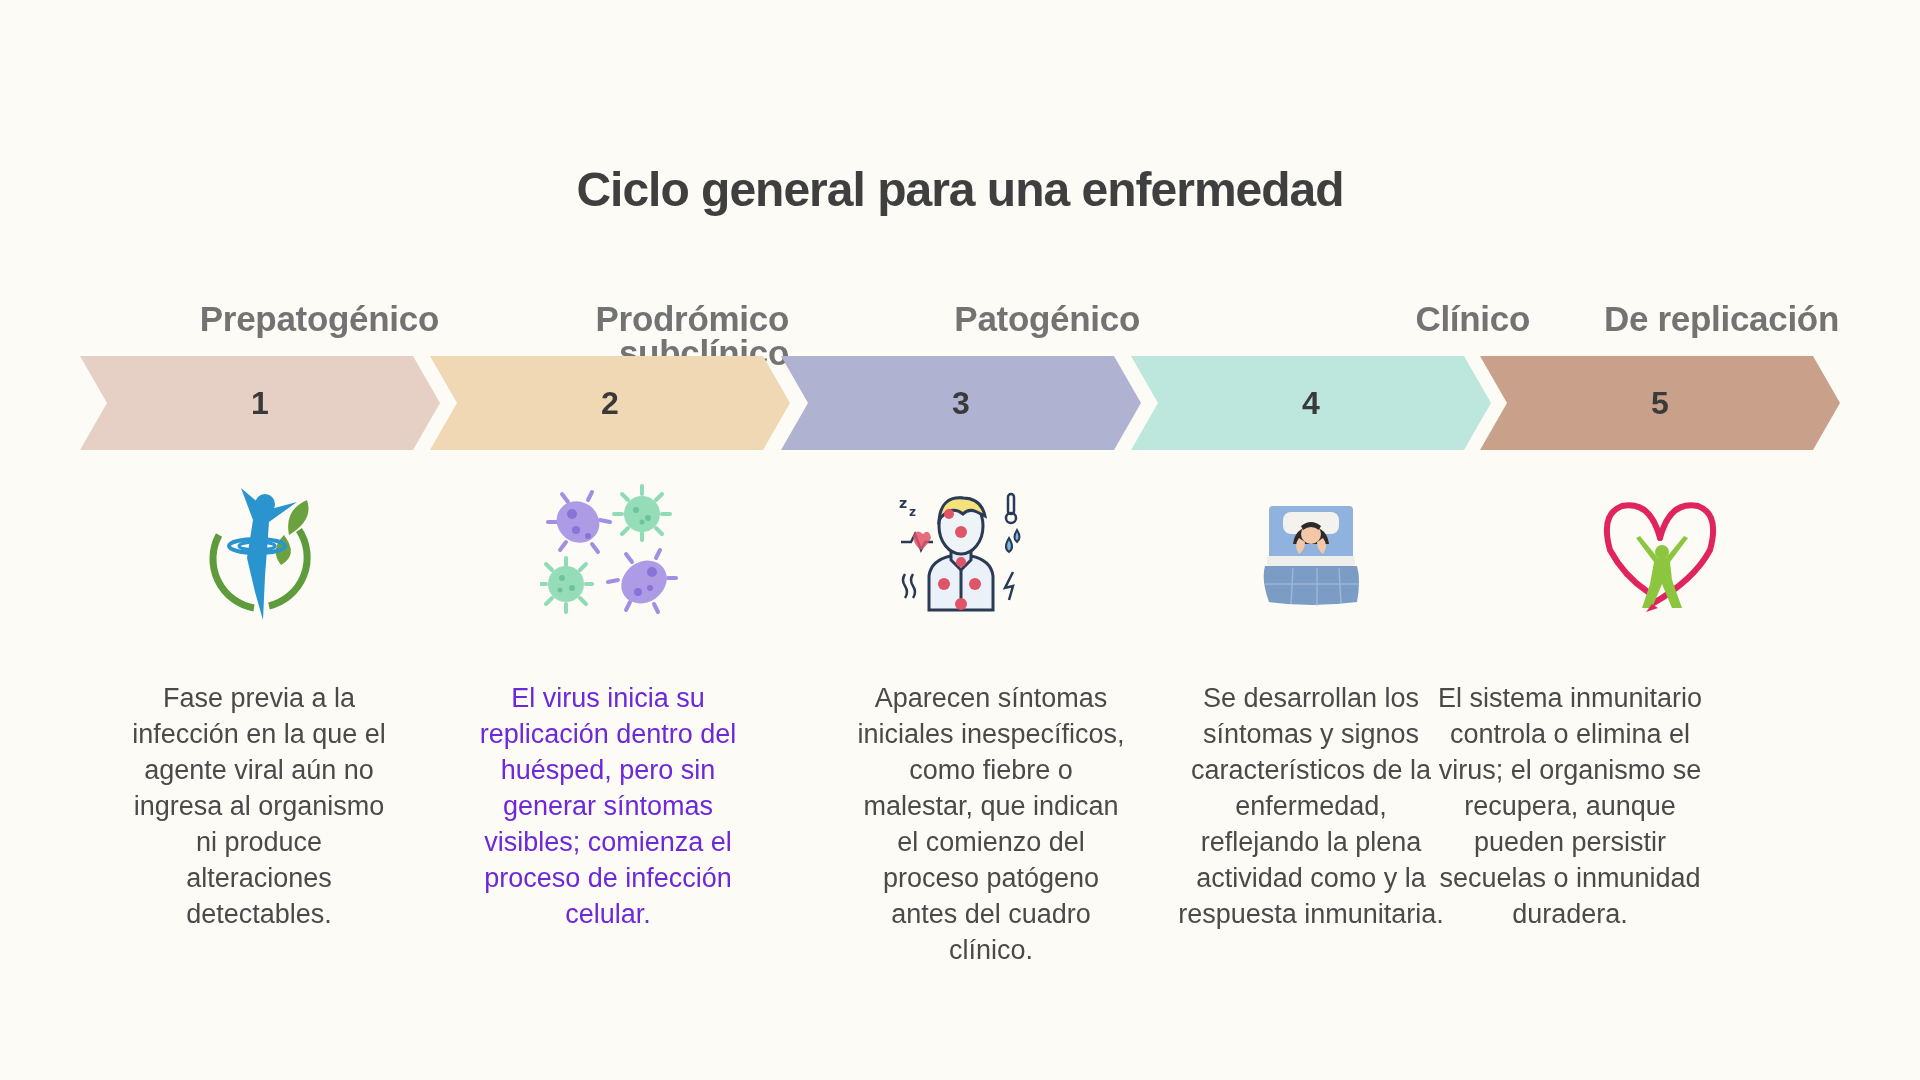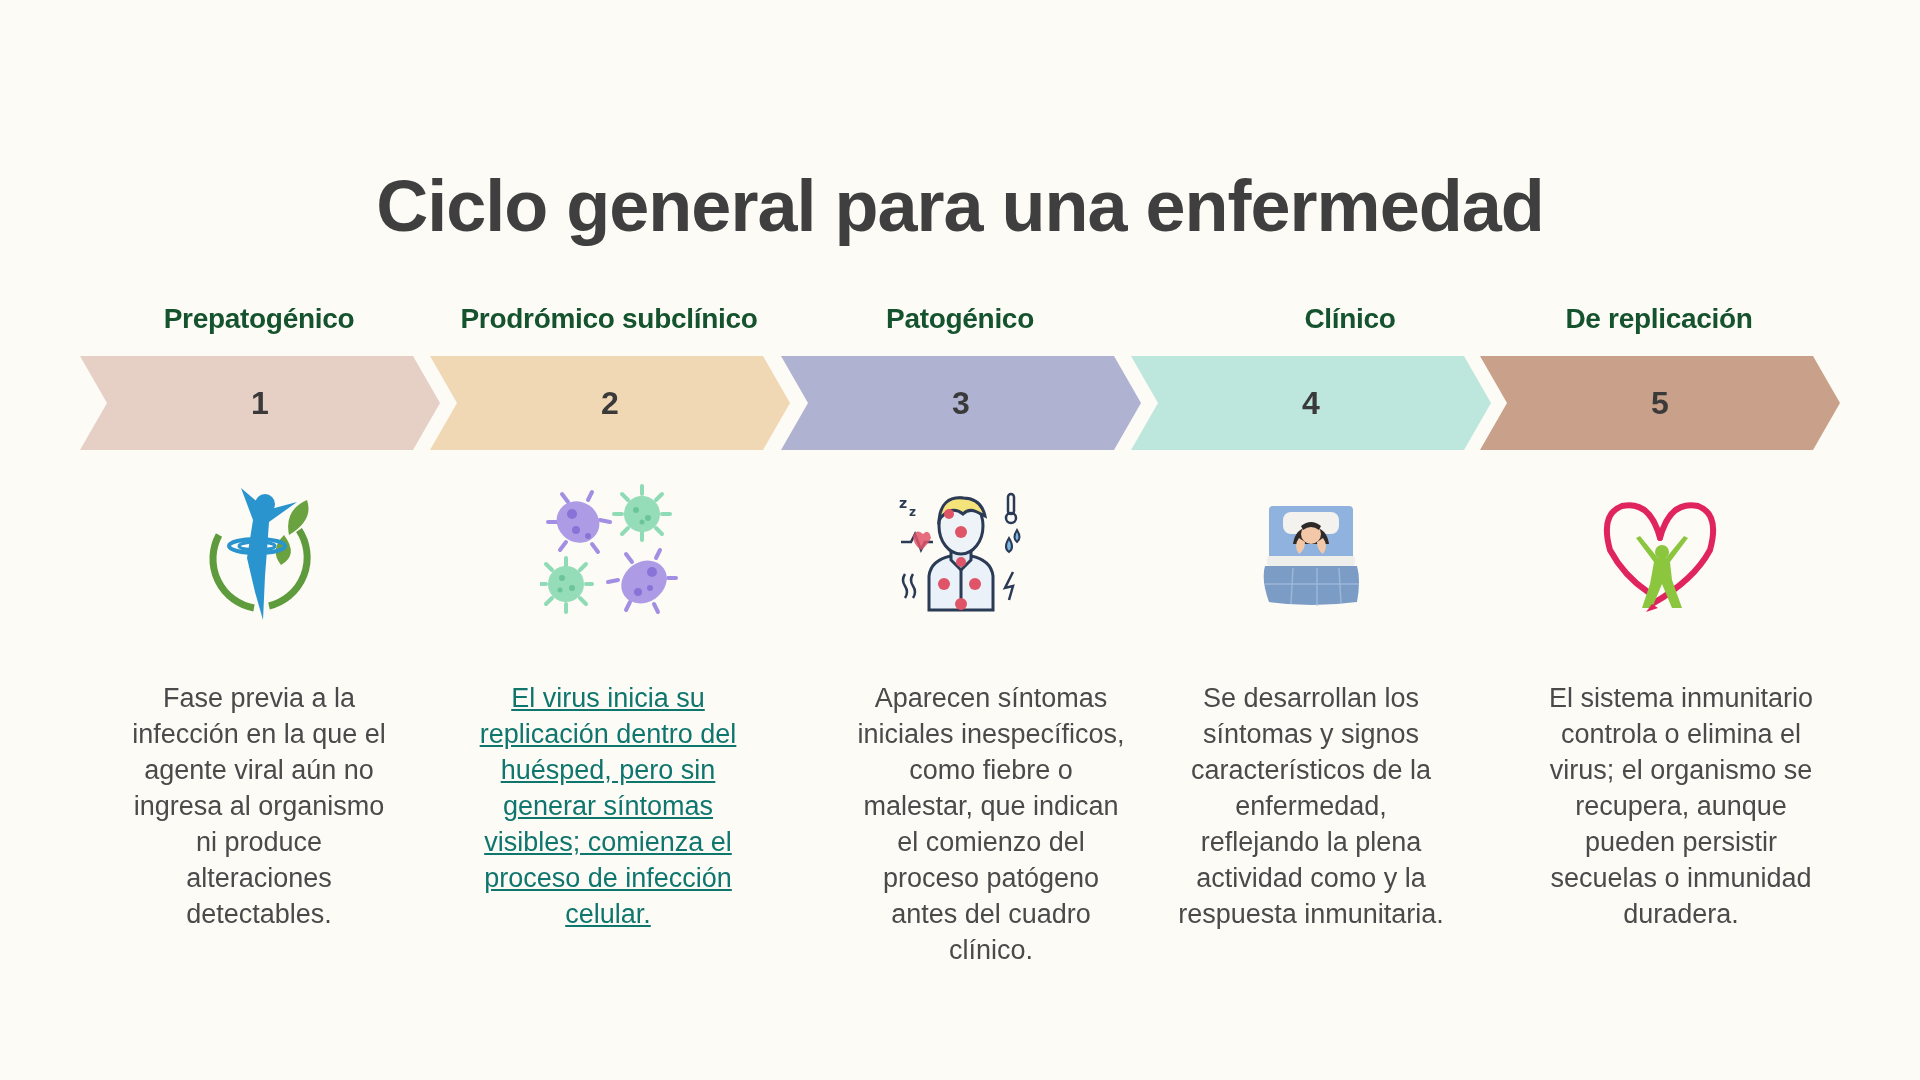--- a/index.html
+++ b/index.html
@@ -5,48 +5,48 @@
   html, body { margin:0; padding:0; }
   body {
     width:1920px; height:1080px; overflow:hidden;
     background:#fdfbf6;
     font-family:"Liberation Sans", "DejaVu Sans", sans-serif;
     color:#3d3d3d;
     position:relative;
   }
   .title {
     position:absolute; left:0; top:118px; width:1920px;
-    text-align:center; font-size:72px; font-weight:bold;
+    text-align:center; font-size:48px; font-weight:bold;
     color:#3f3f3f; letter-spacing:-1px; line-height:80px;
   }
   .stage-label {
     position:absolute; top:302px; width:360px;
-    text-align:center; font-size:28px; font-weight:bold;
-    color:#14532d; line-height:34px; letter-spacing:-0.3px;
+    text-align:right; font-size:35px; font-weight:bold;
+    color:#737373; line-height:34px; letter-spacing:-0.3px;
   }
   .arrow {
     position:absolute; top:356px; height:94px; width:360px;
   }
   .arrow svg { position:absolute; left:0; top:0; }
   .arrow .num {
     position:absolute; left:0; top:0; width:360px; height:94px;
     display:flex; align-items:center; justify-content:center;
     font-size:32px; font-weight:bold; color:#3a3a3a;
   }
   .icon {
     position:absolute; top:480px; width:140px; height:140px;
   }
   .icon svg { width:140px; height:140px; display:block; }
   .desc {
     position:absolute; top:648px; width:270px;
     text-align:center; font-size:27px; line-height:36px;
     color:#4a4a4a;
     margin-top:32px;
   }
-  .desc.dark { color:#0f766e;text-decoration:underline; }
+  .desc.dark { color:#6d28d9; }
 </style>
 </head>
 <body>
 
 <h1 class="title">Ciclo general para una enfermedad</h1>
 
 <div class="stage-label" style="left:79px">Prepatogénico</div>
 <div class="arrow" style="left:80px">
   <svg width="360" height="94" viewBox="0 0 360 94">
     <polygon points="0,0 333,0 360,47 333,94 0,94 27,47" fill="#e6cfc4"></polygon>
@@ -199,13 +199,13 @@
 </div>
 <div class="icon" style="left:1590px">
   <svg viewBox="0 0 140 140">
     <path d="M70 58 Q60 20 32 26 Q10 34 20 70 Q34 96 58 112" fill="none" stroke="#e0245e" stroke-width="6" stroke-linecap="round"></path>
     <path d="M70 58 Q80 20 108 26 Q130 34 120 70 Q104 100 62 124" fill="none" stroke="#e0245e" stroke-width="6" stroke-linecap="round"></path>
     <circle cx="72" cy="72" r="7" fill="#8cc63f"></circle>
     <path d="M46 58 L64 82 L60 104 L52 128 L62 128 L72 104 L82 128 L92 128 L82 100 L80 82 L98 58 L94 56 L76 78 L68 78 L50 56 Z" fill="#8cc63f"></path>
     <path d="M62 124 L56 132 L68 128 Z" fill="#e0245e"></path>
   </svg>
 </div>
-<div class="desc" style="left:1546px">El sistema inmunitario controla o elimina el virus; el organismo se recupera, aunque pueden persistir secuelas o inmunidad duradera.</div>
+<div class="desc" style="left:1435px">El sistema inmunitario controla o elimina el virus; el organismo se recupera, aunque pueden persistir secuelas o inmunidad duradera.</div>
 
 </body></html>

